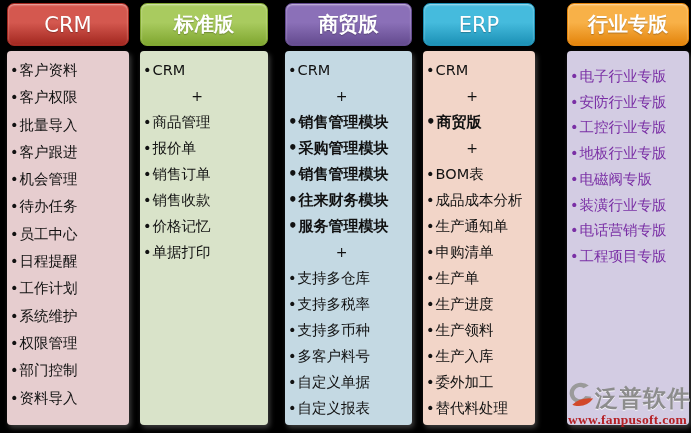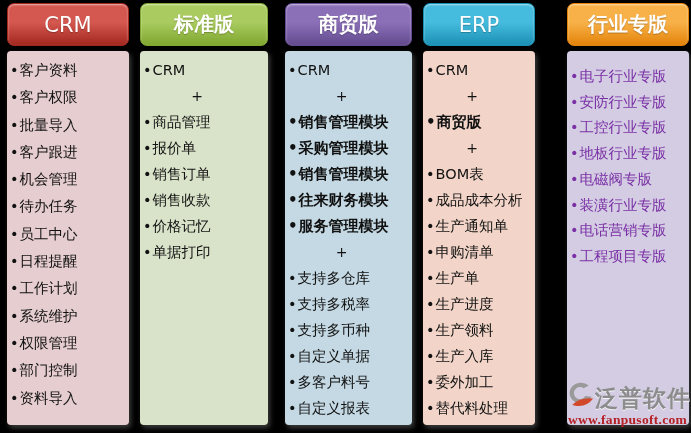--- a/index.html
+++ b/index.html
@@ -125,22 +125,22 @@
         <div class="item plus">+</div>
         <div class="item bold"><span class="bullet">•</span><span>销售管理模块</span></div>
         <div class="item bold"><span class="bullet">•</span><span>采购管理模块</span></div>
         <div class="item bold"><span class="bullet">•</span><span>销售管理模块</span></div>
         <div class="item bold"><span class="bullet">•</span><span>往来财务模块</span></div>
         <div class="item bold"><span class="bullet">•</span><span>服务管理模块</span></div>
         <div class="item plus">+</div>
         <div class="item"><span class="bullet">•</span><span>支持多仓库</span></div>
         <div class="item"><span class="bullet">•</span><span>支持多税率</span></div>
         <div class="item"><span class="bullet">•</span><span>支持多币种</span></div>
+        <div class="item"><span class="bullet">•</span><span>多客户料号</span></div>
         <div class="item"><span class="bullet">•</span><span>自定义单据</span></div>
-        <div class="item"><span class="bullet">•</span><span>多客户料号</span></div>
         <div class="item"><span class="bullet">•</span><span>自定义报表</span></div>
       </div>
   </div>
 
   <div class="col col-3" style="--hdr-top: #45BBDD; --hdr-bottom: #1B90B5; --body-bg: #F2D5C8; --item-color: #111111;">
     <div class="header">ERP</div>
     <div class="body">
         <div class="item"><span class="bullet">•</span><span>CRM</span></div>
         <div class="item plus">+</div>
         <div class="item bold"><span class="bullet">•</span><span>商贸版</span></div>

